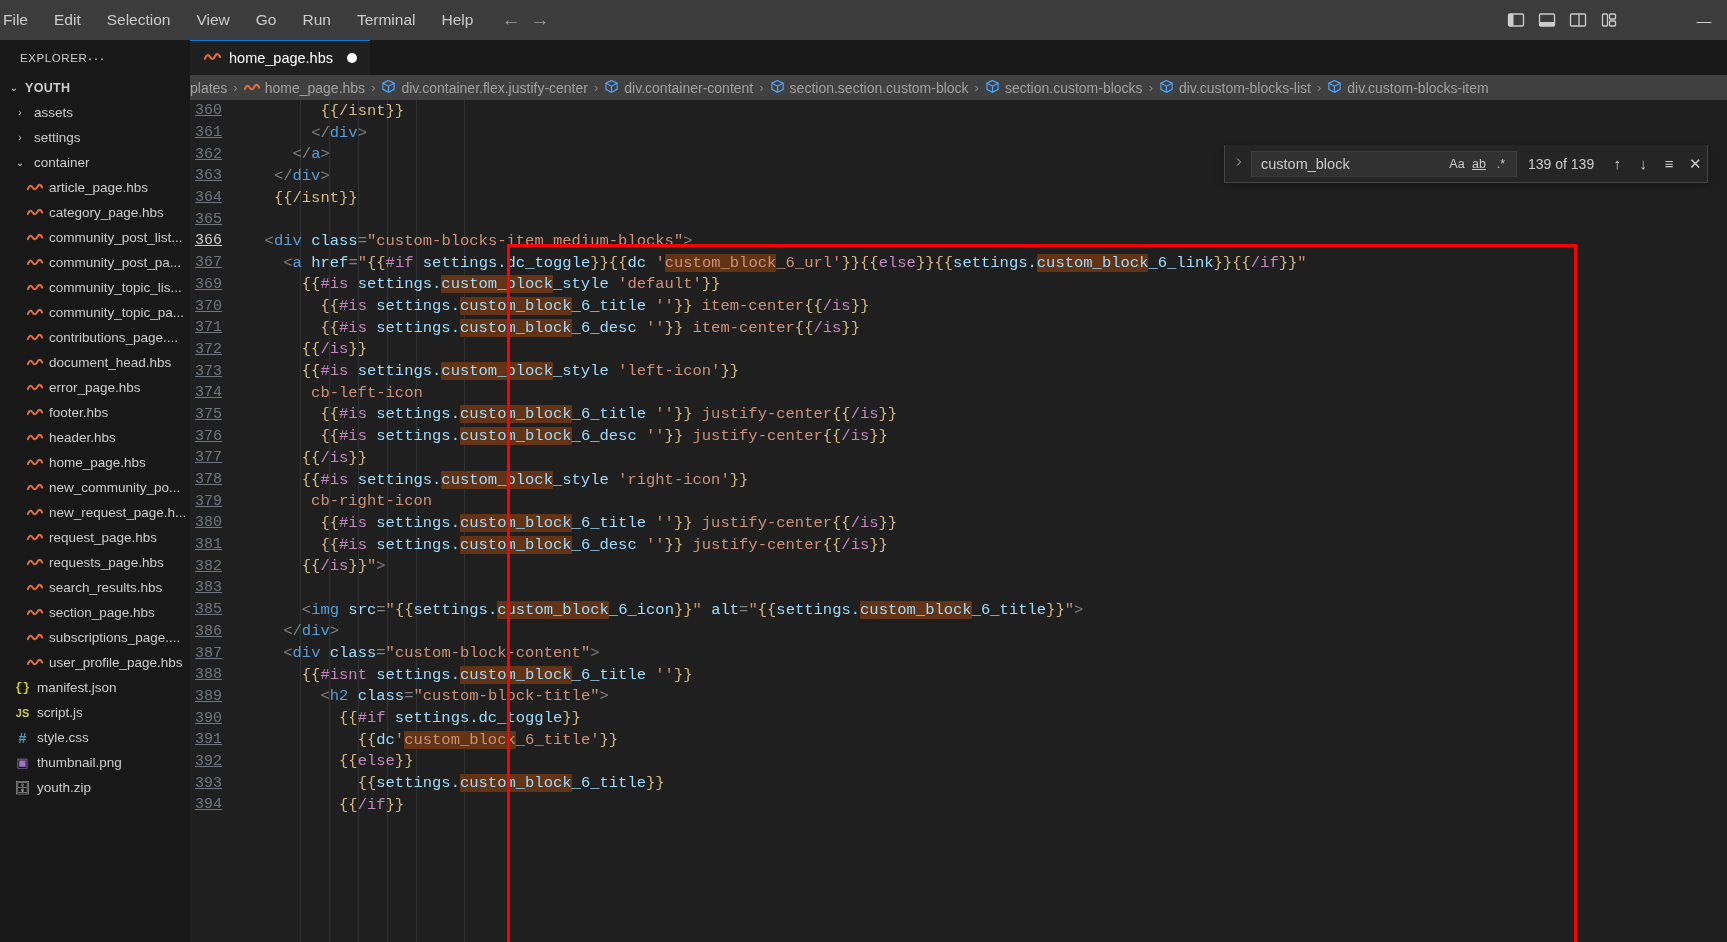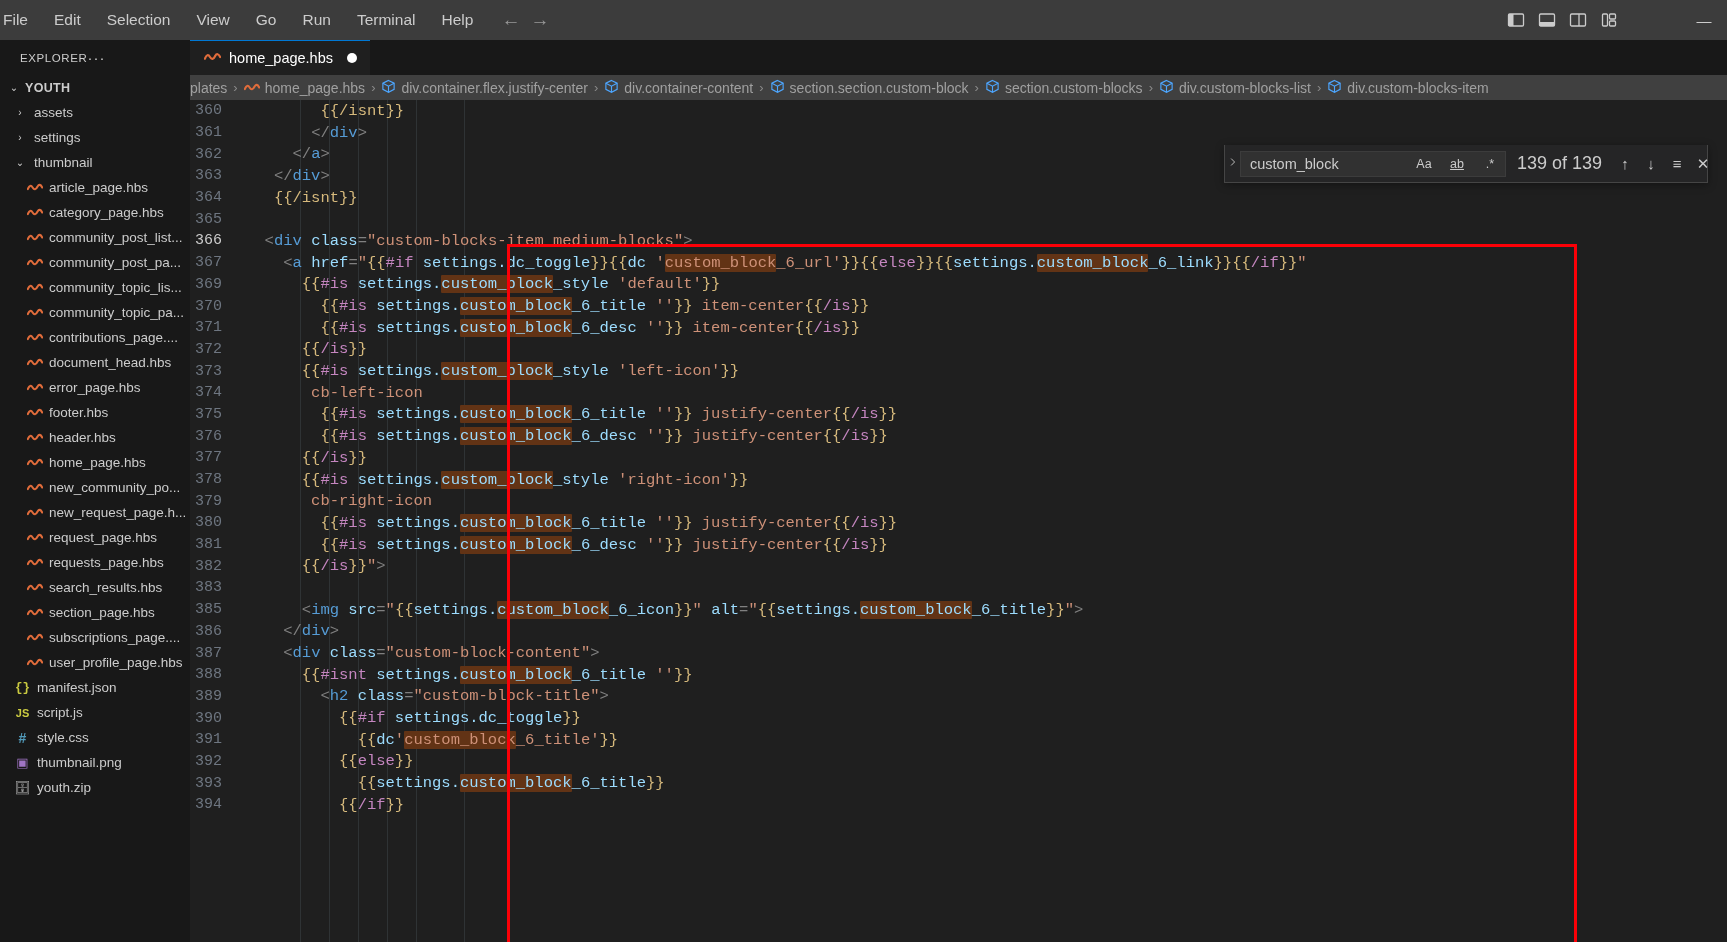--- a/index.html
+++ b/index.html
@@ -109,20 +109,21 @@
 
   
   .code-wrap {
     position: absolute; top: 60px; left: 0; width: 1537px; height: 842px;
     overflow: hidden; font-family: "Liberation Mono", monospace; font-size: 15.5px;
   }
   .code-line { height: 21.7px; display: flex; align-items: center; white-space: pre; }
   .lnum {
     width: 56px; text-align: right; padding-right: 24px; color: #6e7681; flex: none;
     font-size: 15px;
+    text-decoration: underline;
   }
   .lnum.active { color: #cccccc; }
   .ctext { position: relative; }
   .guides { position: absolute; top: 0; left: 56px; width: 1481px; height: 842px; pointer-events: none; }
   .guide { position: absolute; top: 0; width: 1px; height: 842px; background: #2f3335; }
 
   
   .t-tag { color: #569cd6; }
   .t-punct { color: #808080; }
   .t-attr { color: #9cdcfe; }
@@ -145,24 +146,24 @@
     background: #252526; border: 1px solid #454545; border-top: none;
     display: flex; align-items: center; box-shadow: 0 2px 8px rgba(0,0,0,0.36);
     z-index: 30;
   }
   .find-toggle { width: 22px; text-align: center; color: #cccccc; font-size: 13px; margin-left: 2px; }
   .find-input {
     flex: none; width: 266px; height: 26px; background: #313131; border: 1px solid #3c3c3c;
     display: flex; align-items: center; padding: 0 4px 0 9px; margin-left: 2px;
   }
   .find-value { font-size: 14.5px; color: #cccccc; font-family: "Liberation Sans", sans-serif; flex: 1; }
-  .find-opts { display: flex; align-items: center; gap: 11px; }
+  .find-opts { display: flex; align-items: center; gap: 0; }
   .fopt { width: 22px; height: 22px; display: flex; align-items: center; justify-content: center;
           color: #cccccc; font-size: 12.5px; border-radius: 3px; }
-  .match-count { font-size: 18px; color: #cccccc; margin-left: 11px; white-space: nowrap;
+  .match-count { font-size: 14px; color: #cccccc; margin-left: 11px; white-space: nowrap;
                  font-family: "Liberation Sans", sans-serif; }
   .find-btns { display: flex; align-items: center; gap: 4px; margin-left: 12px; }
   .fbtn { width: 22px; height: 22px; display: flex; align-items: center; justify-content: center;
           color: #cccccc; font-size: 15px; }
 </style>
 </head>
 <body>
 
 <div id="app">
 
@@ -230,21 +231,21 @@
         <div class="row indent-1">
           <span class="chev">›</span>
           <span class="fname">assets</span>
         </div>
         <div class="row indent-1">
           <span class="chev">›</span>
           <span class="fname">settings</span>
         </div>
         <div class="row indent-1">
           <span class="chev">⌄</span>
-          <span class="fname">thumbnail</span>
+          <span class="fname">container</span>
         </div>
       </div>
     <div id="template-rows">
         <div class="row indent-2">
           <span class="ficon">
             <svg width="16" height="11" viewBox="0 0 20 12">
               <path d="M1 8 Q4 1 7 6 Q10 11 13 5 Q16 0 19 6" fill="none" stroke="#e06c3b" stroke-width="2.6" stroke-linecap="round"></path>
             </svg>
           </span>
           <span class="fname">article_page.hbs</span>

